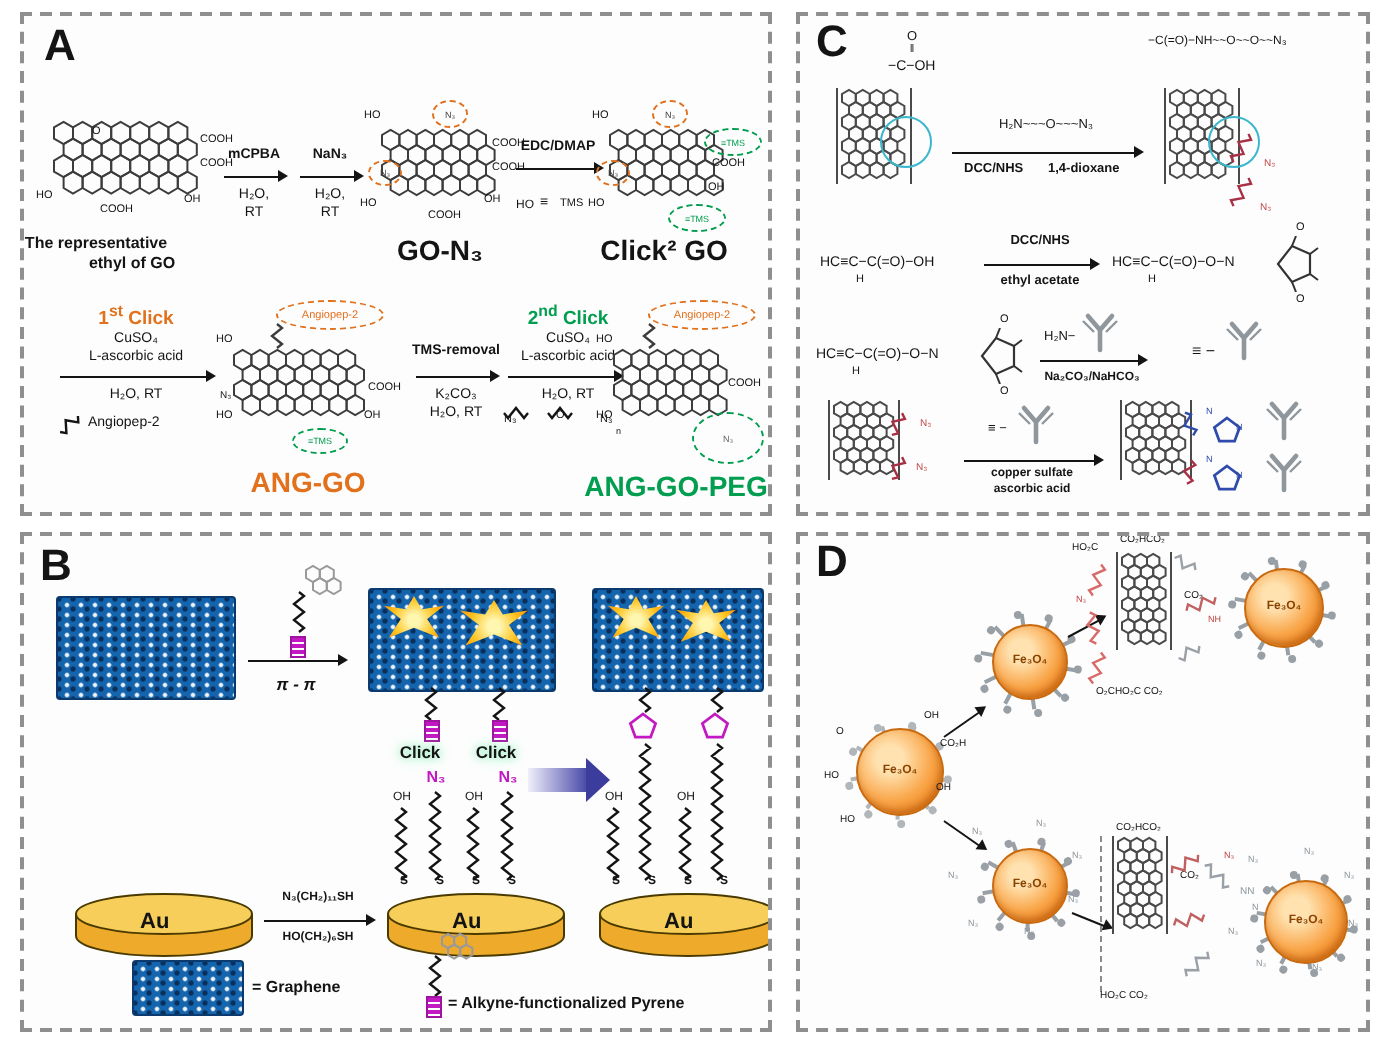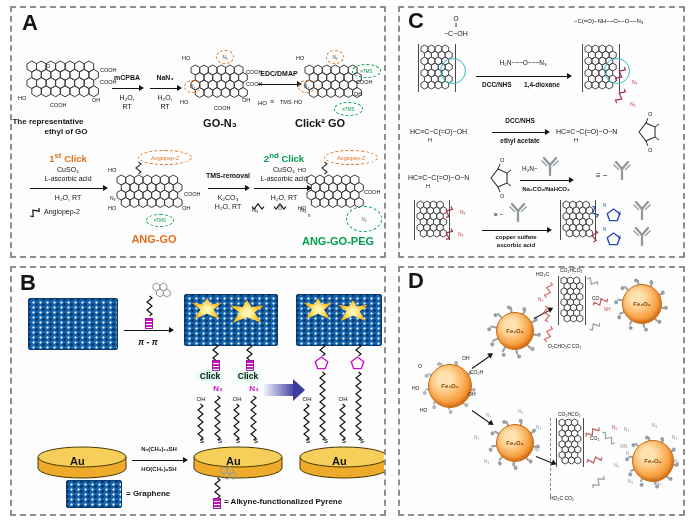--- a/index.html
+++ b/index.html
@@ -3,21 +3,21 @@
 <meta charset="utf-8">
 <style>
   html,body{margin:0;padding:0;background:#fff}
   #fig{position:relative;width:690px;height:520px;background:#fff;
        font-family:"Liberation Sans",sans-serif;color:#141414;overflow:hidden}
   .panel{position:absolute;border:2px dashed #8f8f8f;background:#fdfdfd;overflow:hidden}
   .pl{position:absolute;font-weight:bold;font-size:22px;line-height:1}
   .L{position:absolute;white-space:nowrap;line-height:1.05;display:block}
   .s45{font-size:4.5px}.s5{font-size:5px}.s55{font-size:5.5px}.s6{font-size:6px}
   .s65{font-size:6.5px}.s7{font-size:7px}.s8{font-size:8px}
-  .s85{font-size:8.5px}.s9{font-size:11px}.s95{font-size:9.5px}.s11{font-size:11px}
+  .s85{font-size:8.5px}.s9{font-size:14px}.s95{font-size:9.5px}.s11{font-size:11px}
   .c{transform:translateX(-50%)}
   .it{font-style:italic}
   b.L{font-weight:bold}
   .or{color:#e2711d}.gr{color:#009e4e}.mg{color:#c219c2}.rd{color:#c24747}
   .gy{color:#8f979c}.nb{color:#2f4bab}
   .arr{position:absolute;height:0;border-top:1.3px solid #141414}
   .arr::after{content:"";position:absolute;right:-2px;top:-3.6px;
     border-left:5.5px solid #141414;border-top:3px solid transparent;border-bottom:3px solid transparent}
   .hexfill{position:absolute}
   .cntbox{border-left:1.3px solid #4a4a4a;border-right:1.3px solid #4a4a4a;padding:0 1px}
@@ -191,21 +191,21 @@
     <div class="oval ovgr" style="left:340px;top:56px;width:27px;height:12px">
         <span class="s45">≡TMS</span>
       </div>
     <div class="oval ovgr" style="left:322px;top:94px;width:27px;height:12px">
         <span class="s45">≡TMS</span>
       </div>
     <span class="L s55" style="left:284px;top:48px">HO</span>
     <span class="L s55" style="left:344px;top:72px">COOH</span>
     <span class="L s55" style="left:342px;top:84px">OH</span>
     <span class="L s55" style="left:282px;top:92px">HO</span>
-    <b class="L s9 c" style="left:308px;top:110px">Click² GO</b>
+    <b class="L s9 c" style="left:320px;top:110px">Click² GO</b>
 
     <b class="L s95 or c" style="left:56px;top:144px"><span>1</span><sup>st</sup> <span>Click</span></b>
     <span class="L s7 c" style="left:56px;top:158px">CuSO₄</span>
     <span class="L s7 c" style="left:56px;top:167px">L-ascorbic acid</span>
     <i class="arr" style="left:18px;top:180px;width:76px"></i>
     <span class="L s7 c" style="left:56px;top:186px">H₂O, RT</span>
     <div class="zig" style="left:20px;top:198px;transform:rotate(48deg)">
         <svg width="5" height="12" style="display:block;overflow:visible">
           <path d="M2.5 0 L5 2.0 L0 6.0 L5 10.0 L2.5 12" fill="none" stroke="#141414" stroke-width="1.2"></path>
         </svg>

